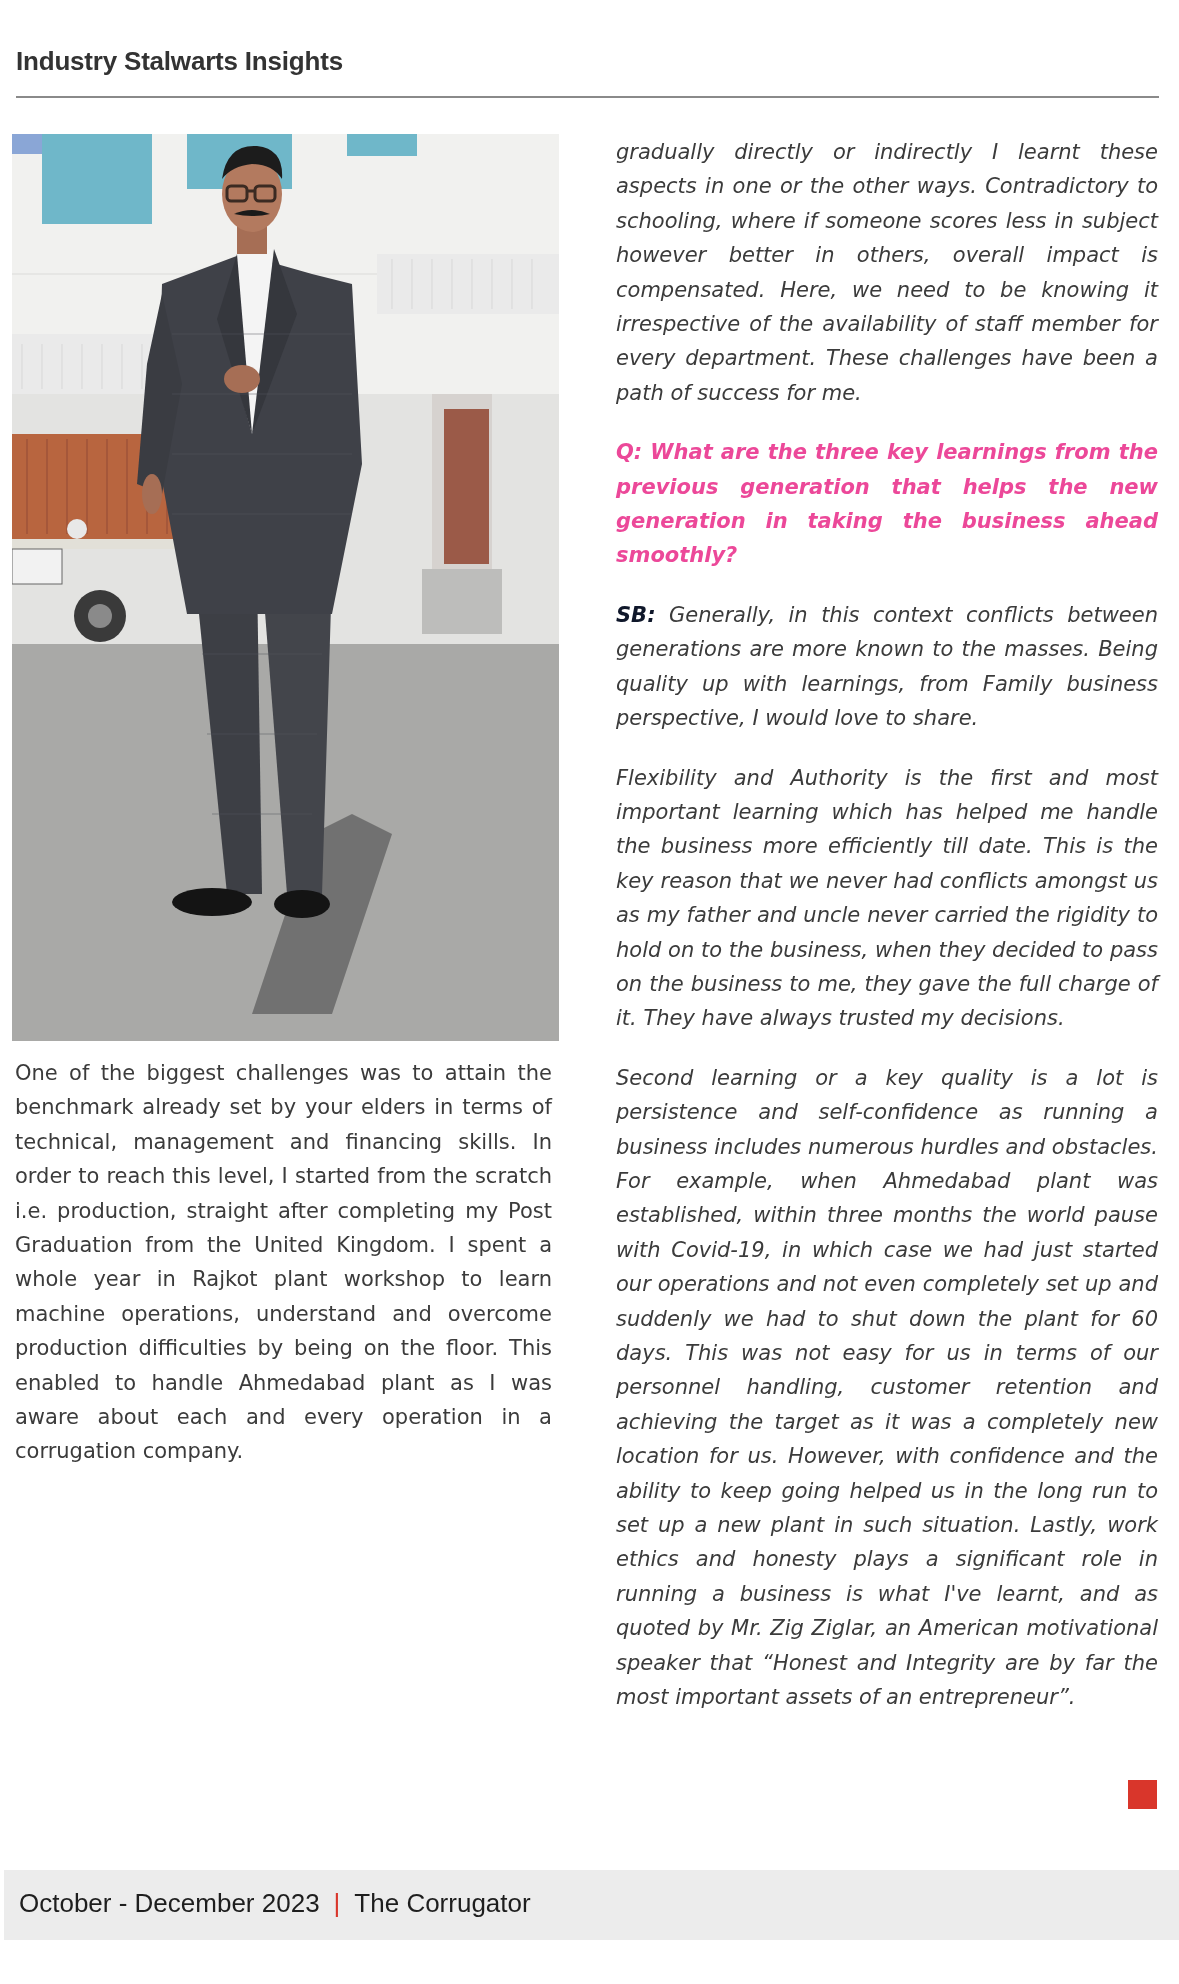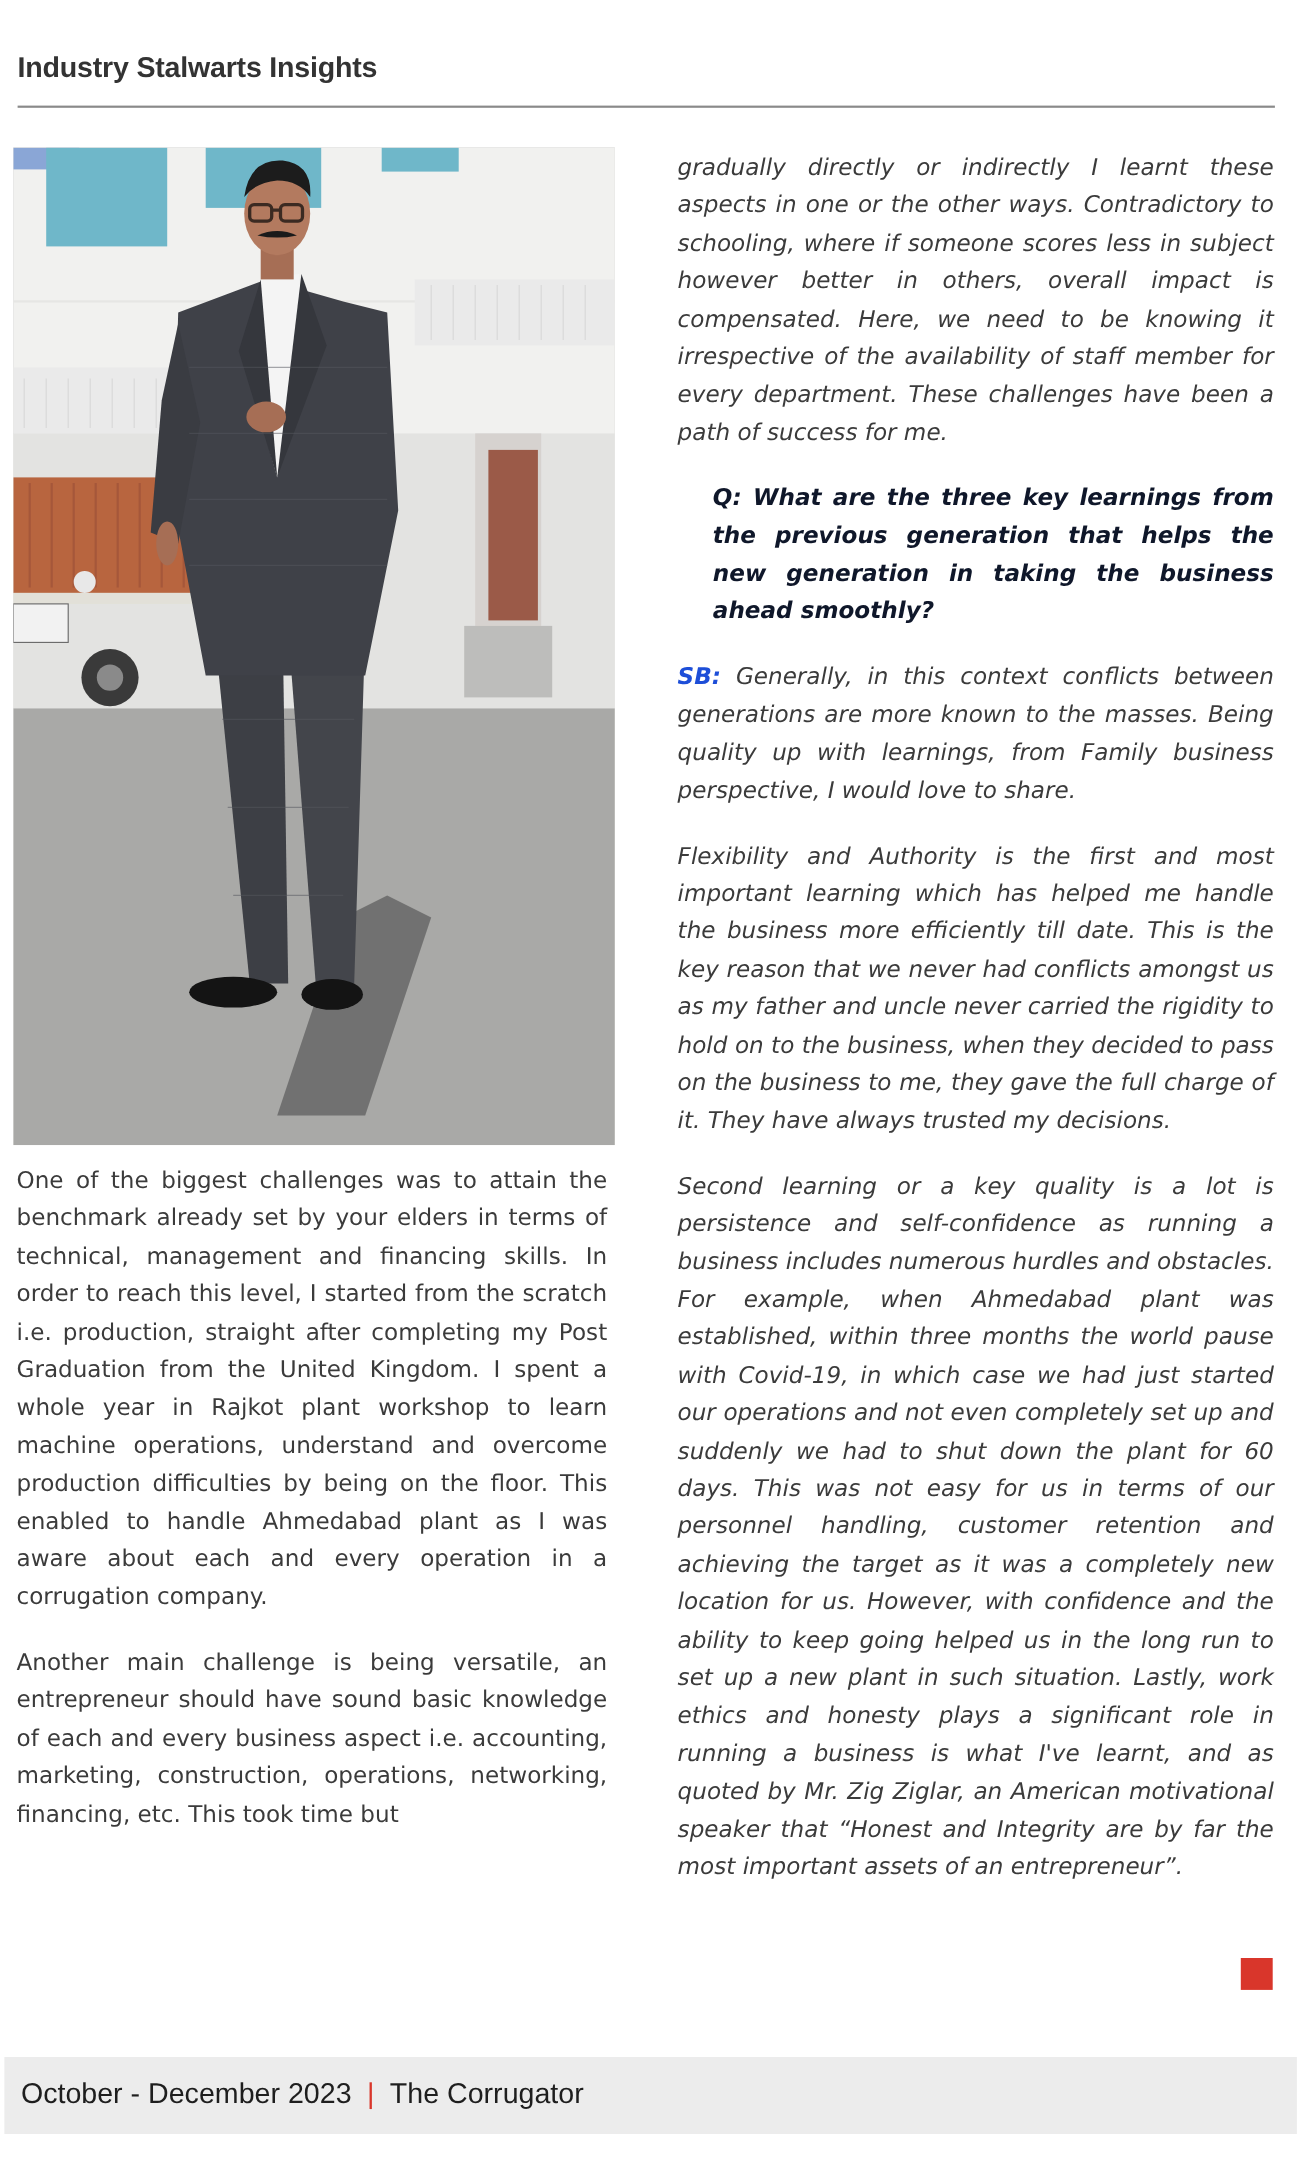--- a/index.html
+++ b/index.html
@@ -7,22 +7,22 @@
     width: 1179px; height: 1984px; background: #ffffff; position: relative; overflow: hidden;
     font-family: "Liberation Sans", sans-serif; color: #3a3a3a;
   }
   .section-title {
     position: absolute; left: 16px; top: 46px; font-size: 26px; font-weight: bold; color: #333333;
     font-family: "Liberation Sans", sans-serif; letter-spacing: -0.2px;
   }
   .rule { position: absolute; left: 16px; top: 96px; width: 1143px; height: 2px; background: #8a8a8a; }
   .col { position: absolute; font-family: "DejaVu Sans", sans-serif; font-size: 21px; line-height: 34.4px; color: #3b3b3b; text-align: justify; }
   .col p { margin: 0 0 25px 0; text-align: justify; text-align-last: left; }
-  .col p .lead { font-weight: bold; color: #1d4ed8; }
-  .col p.question { font-weight: bold; color: #0f172a; margin-left: 32px; }
+  .col p .lead { font-weight: bold; color: #0f172a; }
+  .col p.question { font-weight: bold; color: #ec4899; }
   .left-col { left: 15px; top: 1056px; width: 537px; }
   .right-col { left: 616px; top: 135px; width: 542px; font-style: italic; }
 
   .photo { position: absolute; left: 12px; top: 134px; width: 547px; height: 907px; overflow: hidden; background: #d8d8d6; }
   .photo svg { display: block; }
 
   .end-mark { position: absolute; left: 1128px; top: 1780px; width: 29px; height: 29px; background: #d9362b; }
 
   .footer { position: absolute; left: 4px; top: 1870px; width: 1179px; height: 70px; background: #ececec; }
   .footer-text { position: absolute; left: 15px; top: 18px; font-size: 26px; color: #1e1e1e; font-family: "Liberation Sans", sans-serif; white-space: nowrap; }
@@ -130,21 +130,20 @@
         <line x1="160" y1="380" x2="340" y2="380"></line>
       <line x1="190" y1="520" x2="310" y2="520"></line>
         <line x1="195" y1="600" x2="305" y2="600"></line>
       <line x1="200" y1="680" x2="300" y2="680"></line>
     </g>
   </svg>
 </div>
 
 <div class="col left-col">
   <p>One of the biggest challenges was to attain the benchmark already set by your elders in terms of technical, management and financing skills. In order to reach this level, I started from the scratch i.e. production, straight after completing my Post Graduation from the United Kingdom. I spent a whole year in Rajkot plant workshop to learn machine operations, understand  and overcome production difficulties by being on the floor. This enabled to handle Ahmedabad plant as I was aware about each and every operation in a corrugation company.</p>
-  <p>Another main challenge is being versatile, an entrepreneur should have sound basic knowledge of each and every business aspect i.e. accounting, marketing, construction, operations, networking, financing, etc. This took time but</p>
 </div>
 
 <div class="col right-col">
   <p>gradually directly or indirectly I learnt these aspects in one or the other ways. Contradictory to schooling, where if someone scores less in subject however better in others, overall impact is compensated. Here, we need to be knowing it irrespective of the availability of staff member for every department. These challenges have been a path of success for me.</p>
   <p class="question">Q: What are the three key learnings from the previous generation that helps the new generation in taking the business ahead smoothly?</p>
   <p><span class="lead">SB:</span><span> Generally, in this context conflicts between generations are more known to the masses. Being quality up with learnings, from Family business perspective, I would love to share.</span></p>
   <p>Flexibility and Authority is the first and most important learning which has helped me handle the business more efficiently till date. This is the key reason that we never had conflicts amongst us as my father and uncle never carried the rigidity to hold on to the business, when they decided to pass on the business to me, they gave the full charge of it. They have always trusted my decisions.</p>
   <p>Second learning or a key quality is a lot is persistence and self-confidence as running a business includes numerous hurdles and obstacles. For example, when Ahmedabad plant was established, within three months the world pause with Covid-19, in which case we had just started our operations and not even completely set up and suddenly we had to shut down the plant for 60 days. This was not easy for us in terms of our personnel handling, customer retention and achieving the target as it was a completely new location for us. However, with confidence and the ability to keep going helped us in the long run to set up a new plant in such situation. Lastly, work ethics and honesty plays a significant role in running a business is what I've learnt, and as quoted by Mr. Zig Ziglar, an American motivational speaker that “Honest and Integrity are by far the most important assets of an entrepreneur”.</p>
 </div>
 

